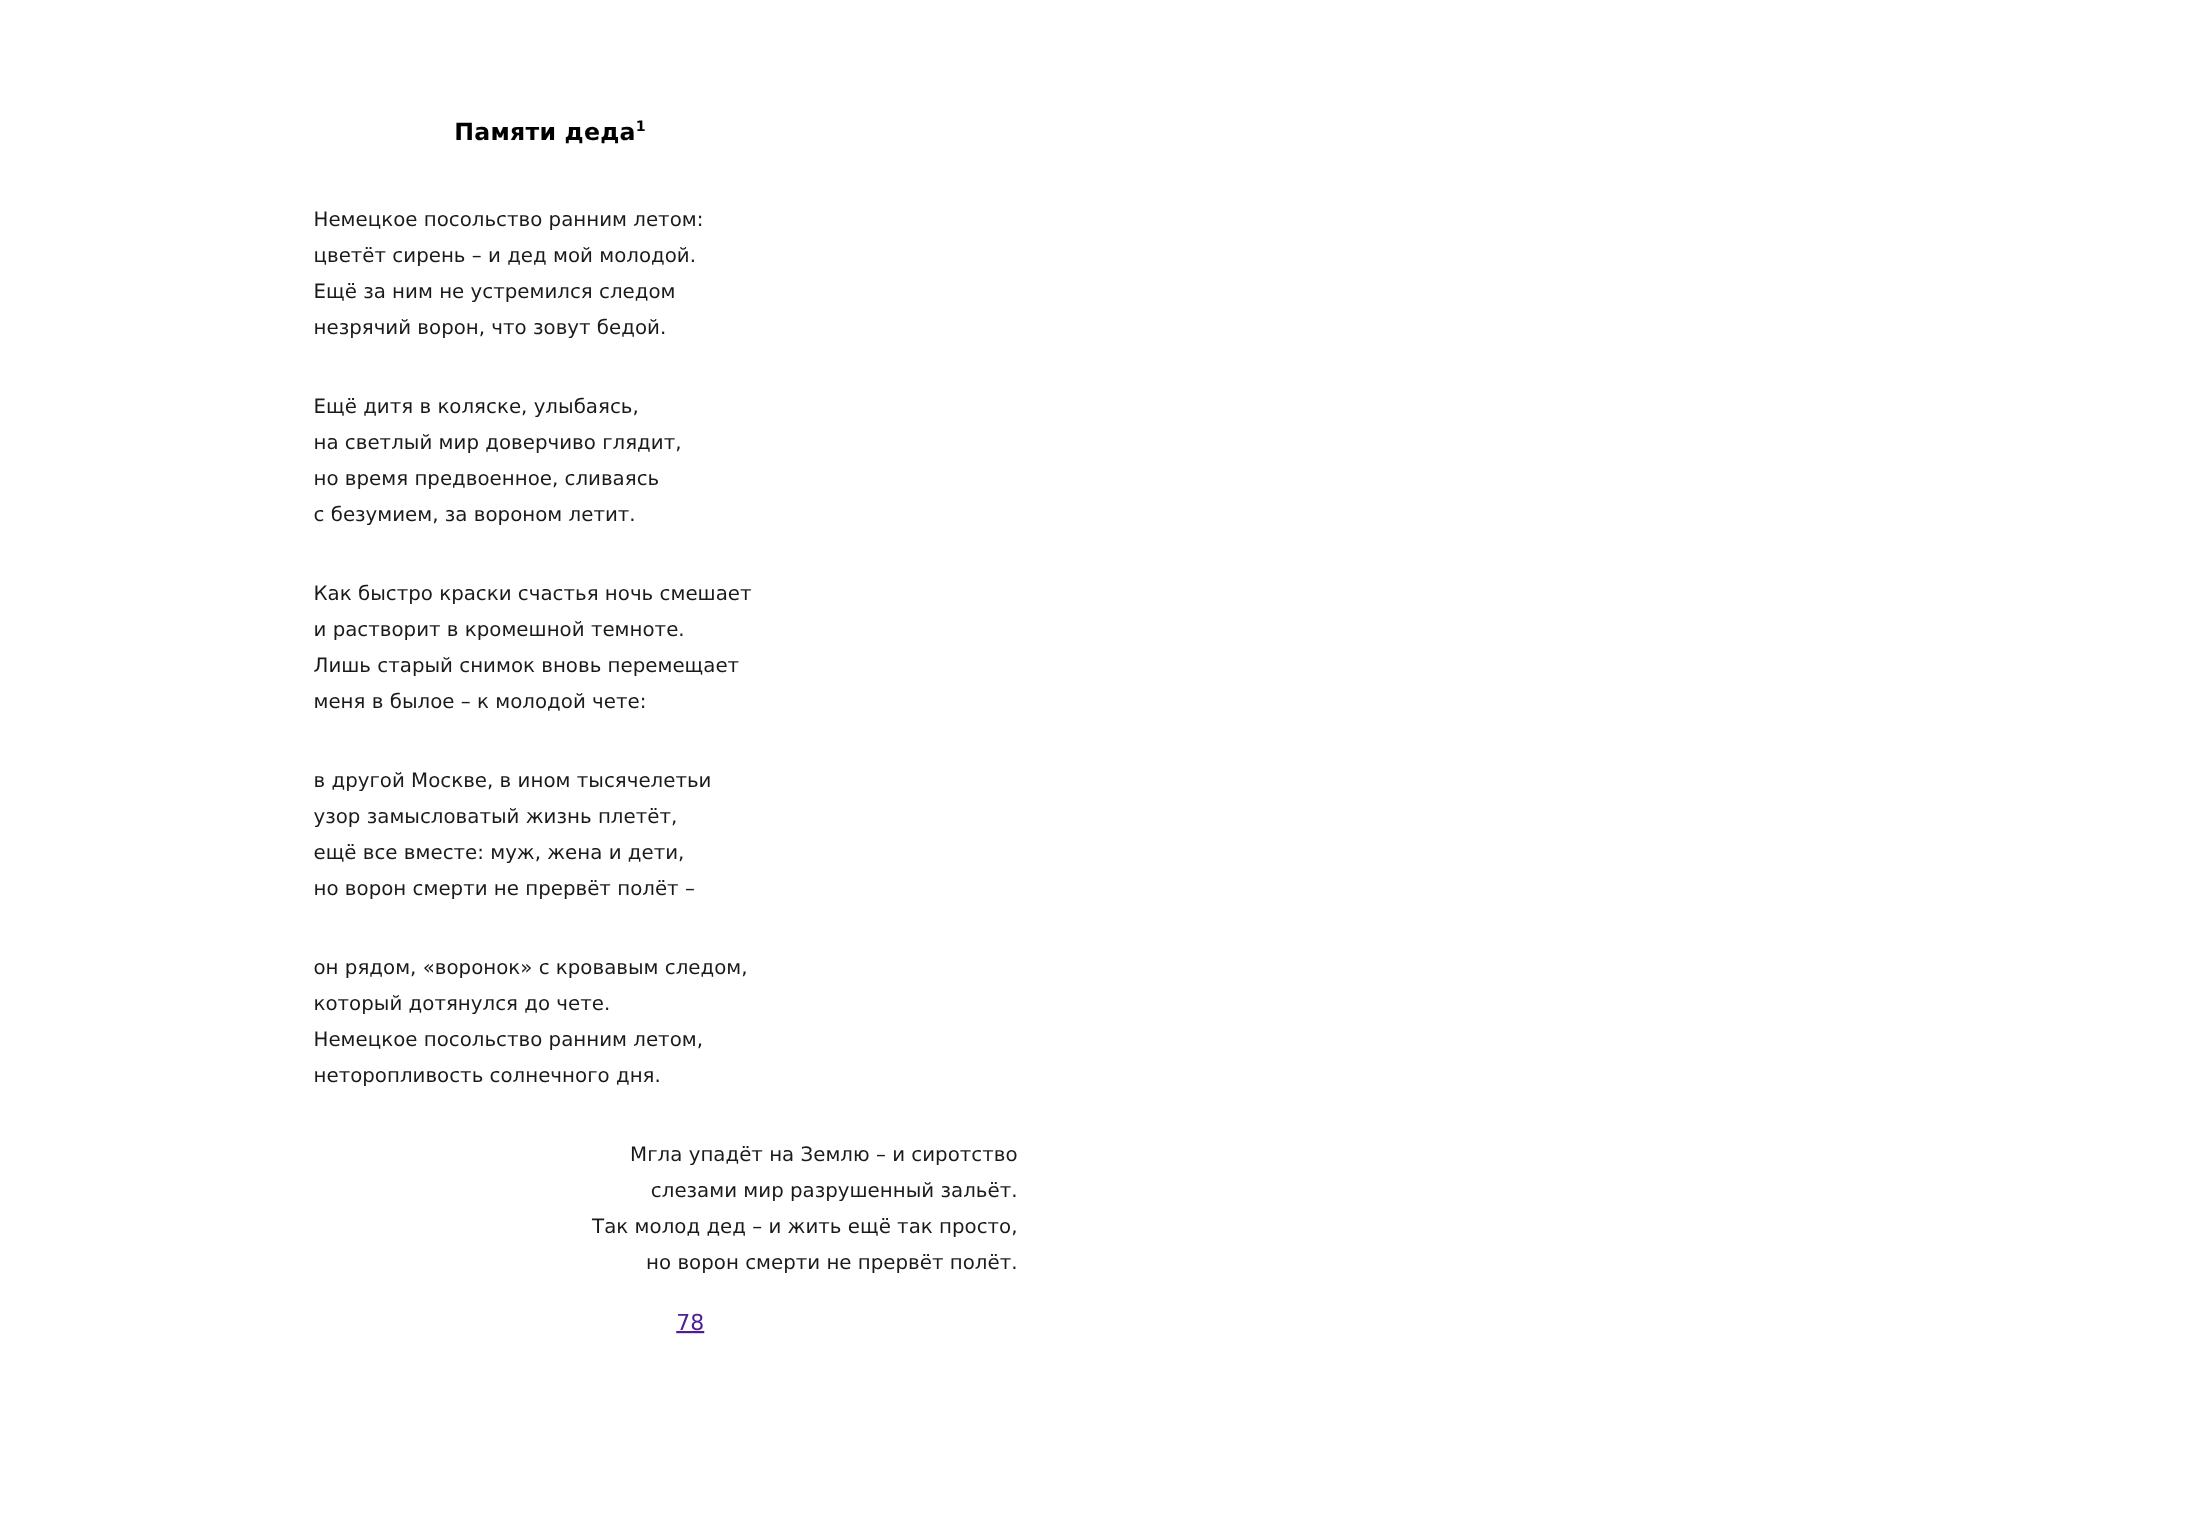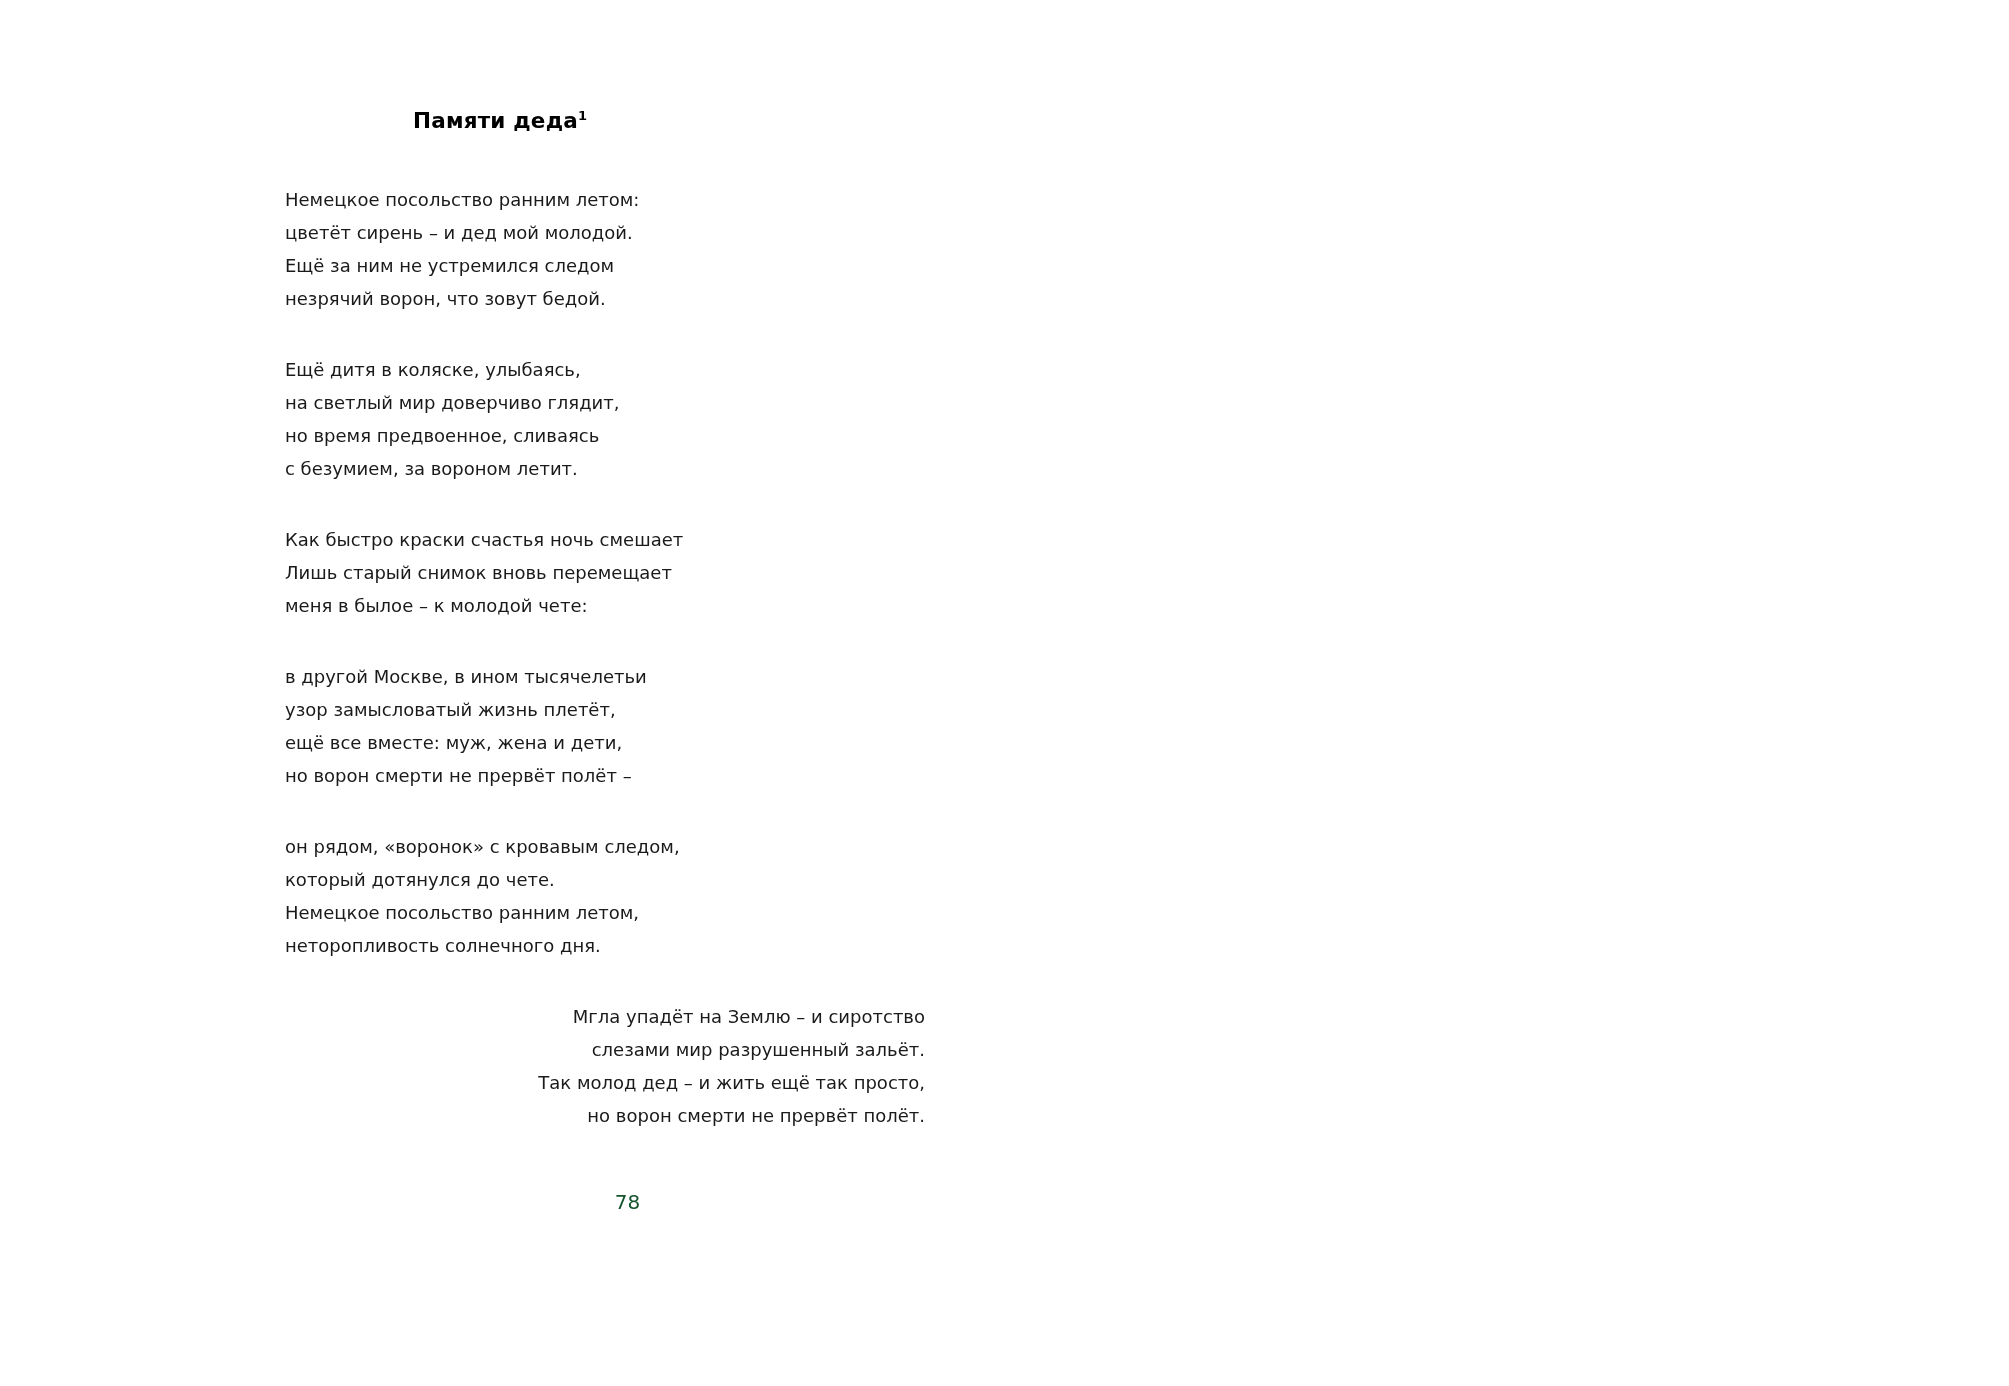--- a/index.html
+++ b/index.html
@@ -63,22 +63,23 @@
   }
   .line {
     font-size: 18px;
     line-height: 33px;
     color: #1a1a1a;
     white-space: pre-wrap;
   }
   .folio {
     position: absolute;
     font-size: 20px;
-    color: #14532d;
+    color: #4c1d95;
     text-align: center;
+    text-decoration: underline;
   }
   .folio-left {
     left: 0;
     width: 1005px;
     top: 1190px;
     padding-left: 250px;
     box-sizing: border-box;
   }
 </style>
 </head>
@@ -100,20 +101,21 @@
 
       <div class="stanza">
         <div class="line">Ещё дитя в коляске, улыбаясь,</div>
         <div class="line">на светлый мир доверчиво глядит,</div>
         <div class="line">но время предвоенное, сливаясь</div>
         <div class="line">с безумием, за вороном летит.</div>
       </div>
 
       <div class="stanza">
         <div class="line">Как быстро краски счастья ночь смешает</div>
+        <div class="line">и растворит в кромешной темноте.</div>
         <div class="line">Лишь старый снимок вновь перемещает</div>
         <div class="line">меня в былое – к молодой чете:</div>
       </div>
 
       <div class="stanza">
         <div class="line">в другой Москве, в ином тысячелетьи</div>
         <div class="line">узор замысловатый жизнь плетёт,</div>
         <div class="line">ещё все вместе: муж, жена и дети,</div>
         <div class="line">но ворон смерти не прервёт полёт –</div>
       </div>

